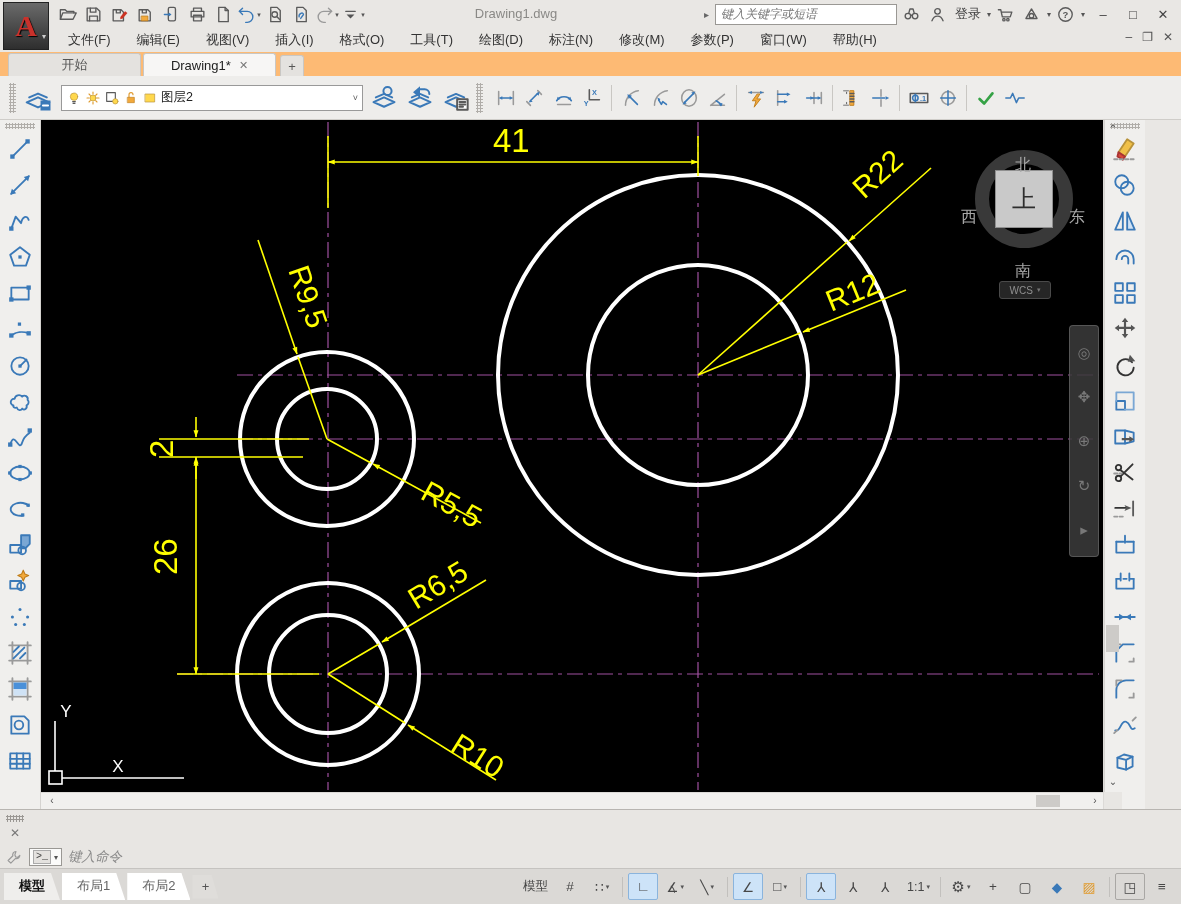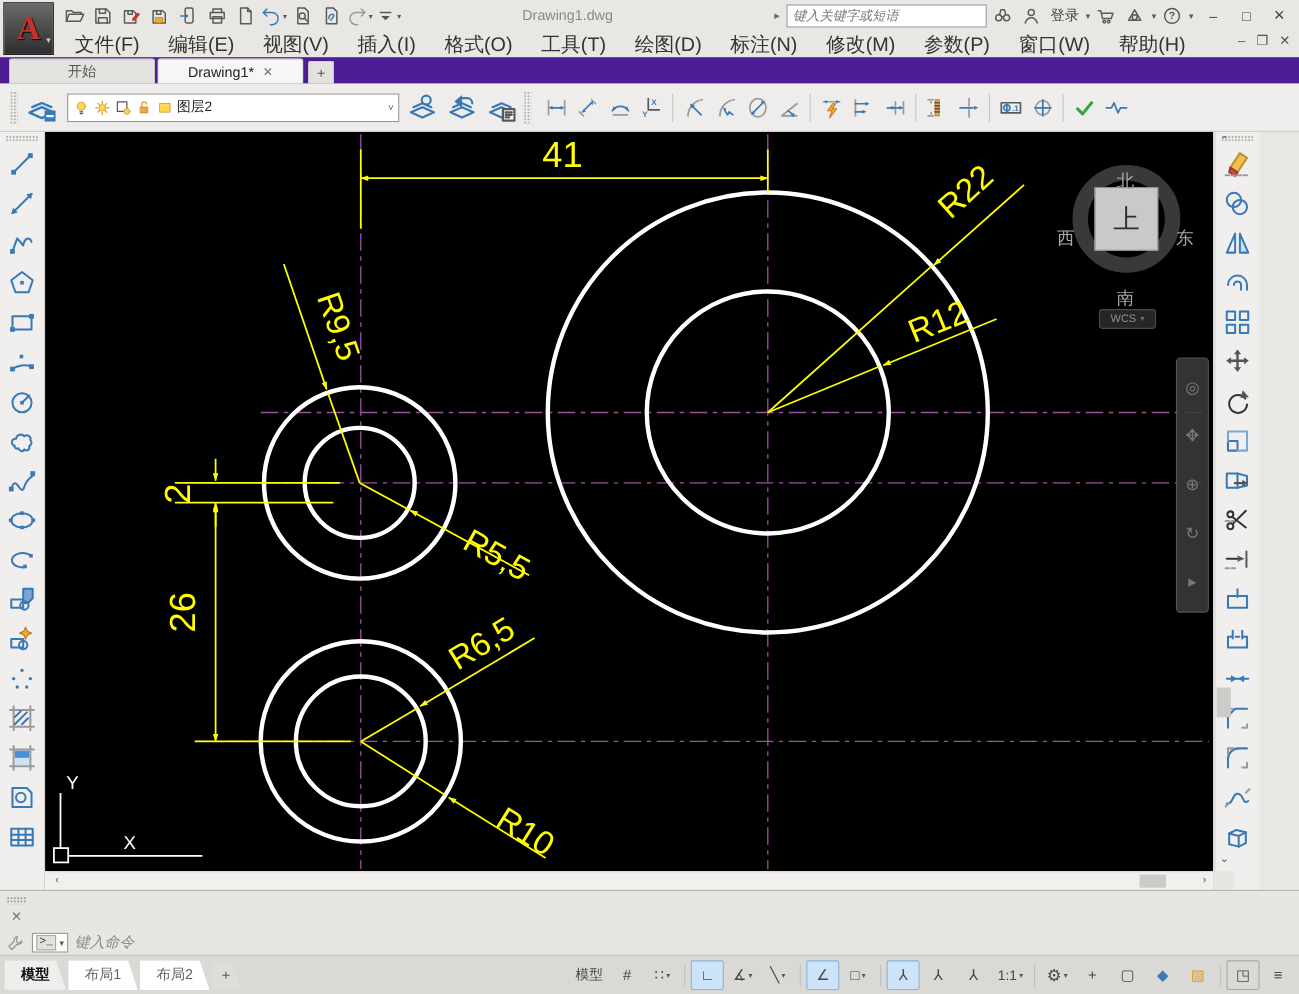--- a/index.html
+++ b/index.html
@@ -31,24 +31,24 @@
   .tgl{font-size:10px;color:#666;margin-right:2px}
   .search{width:170px;height:19px;border:1px solid #9a9894;background:#fff;font-size:12px;padding:0 5px;
           font-family:Liberation Serif, serif}
   .search::placeholder{font-style:italic;color:#777}
   .tbic{width:22px;height:22px;display:flex;align-items:center;justify-content:center}
   .login{font-size:13px;color:#404040;margin:0 2px}
   .caret{font-size:8px;color:#555}
   .winbtn{width:24px;height:22px;display:flex;align-items:center;justify-content:center;font-size:13px;color:#444;margin-left:2px}
   
   .menubar{position:absolute;left:55px;top:29px;height:22px;display:flex;align-items:center}
-  .mitem{padding:2px 13px;font-size:18px;color:#333;border-radius:2px}
+  .mitem{padding:2px 13px;font-size:13px;color:#333;border-radius:2px}
   .docctl{position:absolute;right:8px;top:30px;display:flex;gap:10px;font-size:12px;color:#555}
   
-  .tabbar{position:absolute;left:0;top:52px;width:1181px;height:24px;background:#4c1d95;display:flex;align-items:flex-end;padding-left:8px;box-sizing:border-box}
+  .tabbar{position:absolute;left:0;top:52px;width:1181px;height:24px;background:#fdba74;display:flex;align-items:flex-end;padding-left:8px;box-sizing:border-box}
   .ftab{height:22px;display:flex;align-items:center;gap:8px;padding:0 18px;font-size:13px;color:#555;
         background:#e4e2df;border:1px solid #c9c7c4;border-bottom:none;border-radius:3px 3px 0 0;min-width:95px;justify-content:center}
   .ftab.active{background:#f7f6f5;color:#222}
   .ftab .x{font-size:11px;color:#777}
   .newtab{width:22px;height:20px;display:flex;align-items:center;justify-content:center;background:#e4e2df;
           border:1px solid #c9c7c4;border-bottom:none;border-radius:3px 3px 0 0;margin-left:4px;color:#555;font-size:13px}
   
   .ribbon{position:absolute;left:0;top:76px;width:1181px;height:44px;background:#eeedeb;border-bottom:1px solid #cfcdc9;
           display:flex;align-items:center;box-sizing:border-box;padding-left:6px}
   .grip{width:7px;height:30px;background-image:radial-gradient(#b0ada9 1px,transparent 1.2px);background-size:3px 3px;margin:0 3px}

